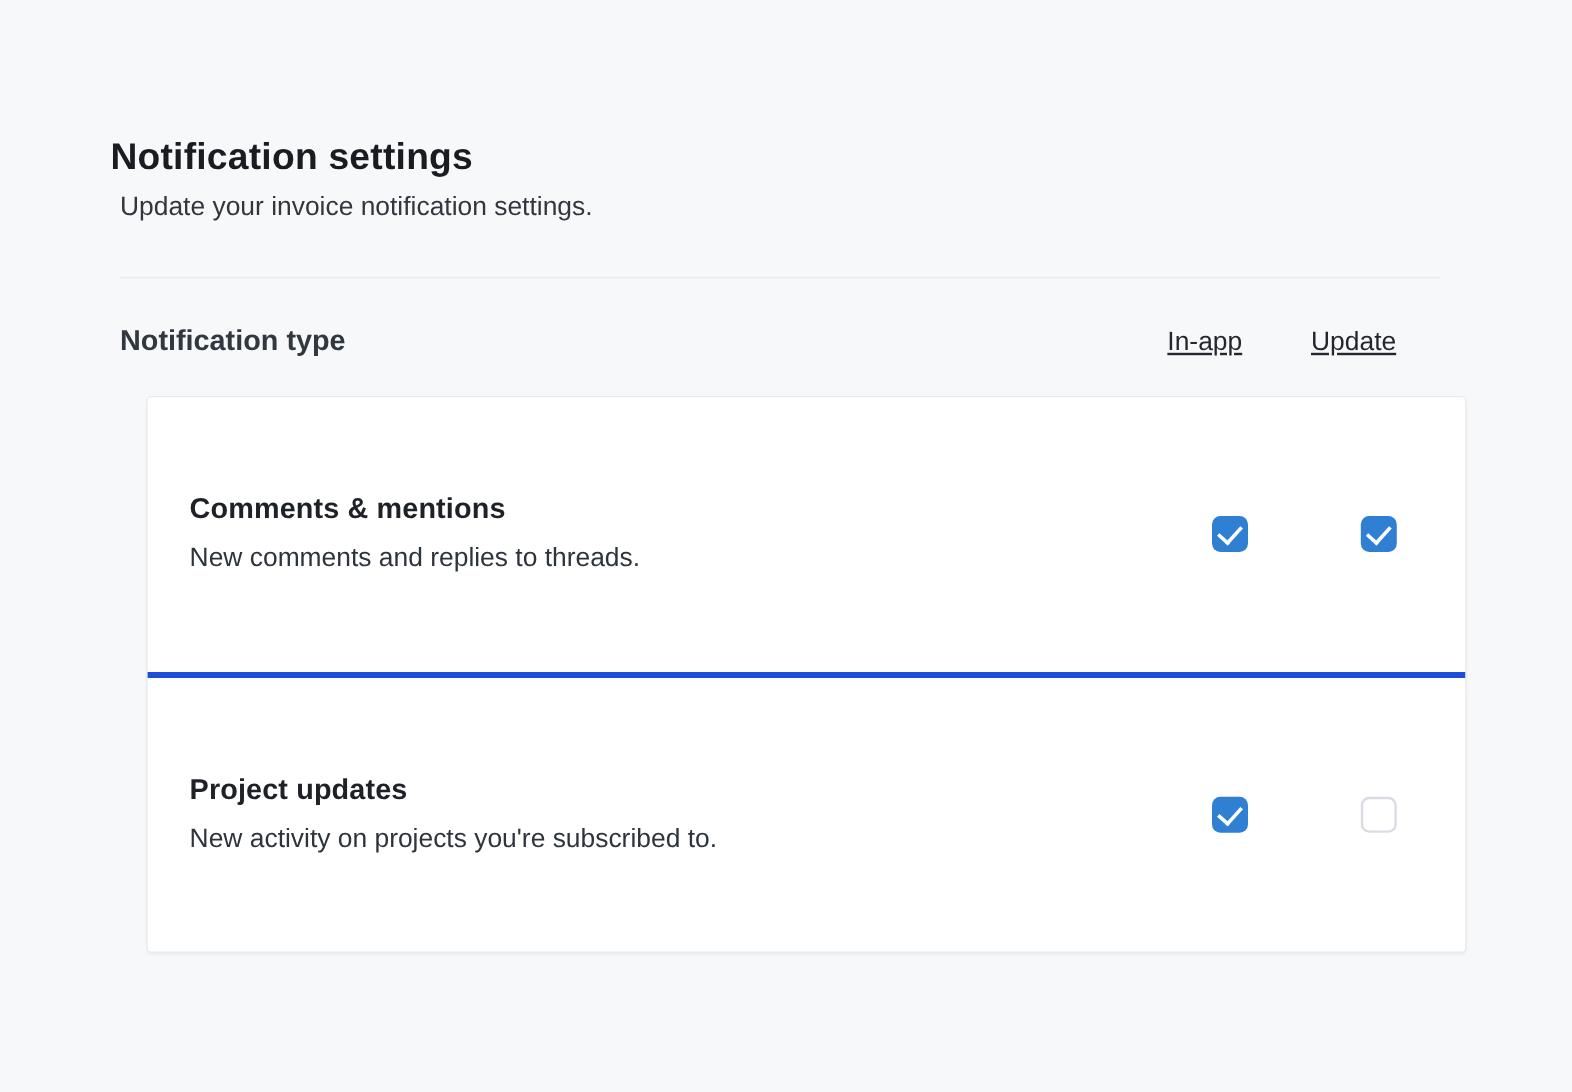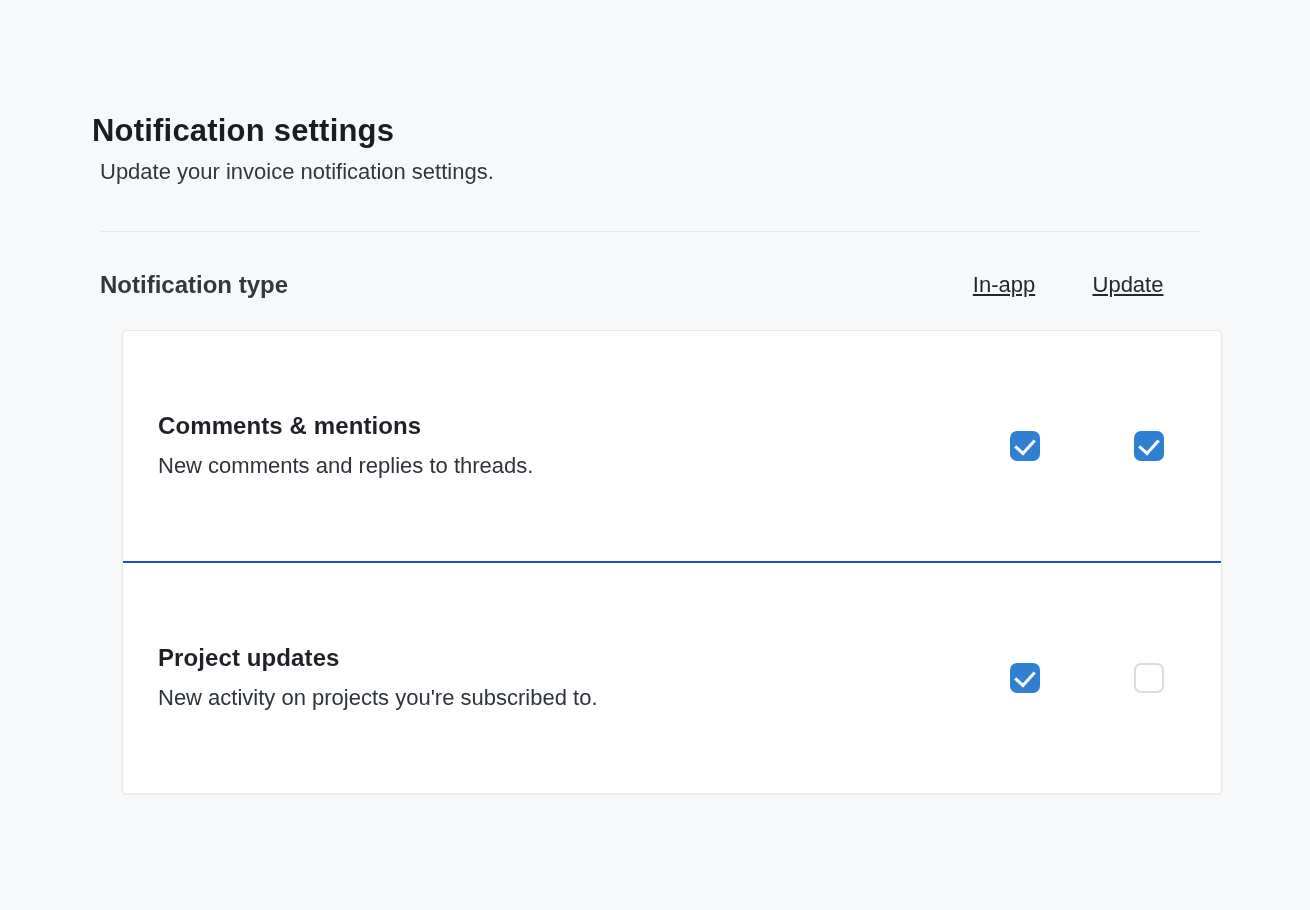--- a/index.html
+++ b/index.html
@@ -48,21 +48,21 @@
     border: 1px solid #e7e9ec;
     border-radius: 4px;
     box-shadow: 0 1px 2px rgba(20, 30, 45, 0.04);
     display: flex; flex-direction: column; margin-left: 22px;
   }
   .setting-row {
     flex: 1;
     display: flex; align-items: center;
     padding-left: 35px; padding-right: 10px;
   }
-  .setting-row + .setting-row { border-top: 2px solid #1d4ed8; }
+  .setting-row + .setting-row { border-top: 5px solid #1d4ed8; }
   .row-text { flex: 1; }
   .row-title {
     font-size: 24px; font-weight: 700; color: #1e2227;
     line-height: 30px; margin-bottom: 10px;
     letter-spacing: 0.1px;
   }
   .row-description {
     font-size: 22px; font-weight: 400; color: #2e343b;
     line-height: 30px;
   }

